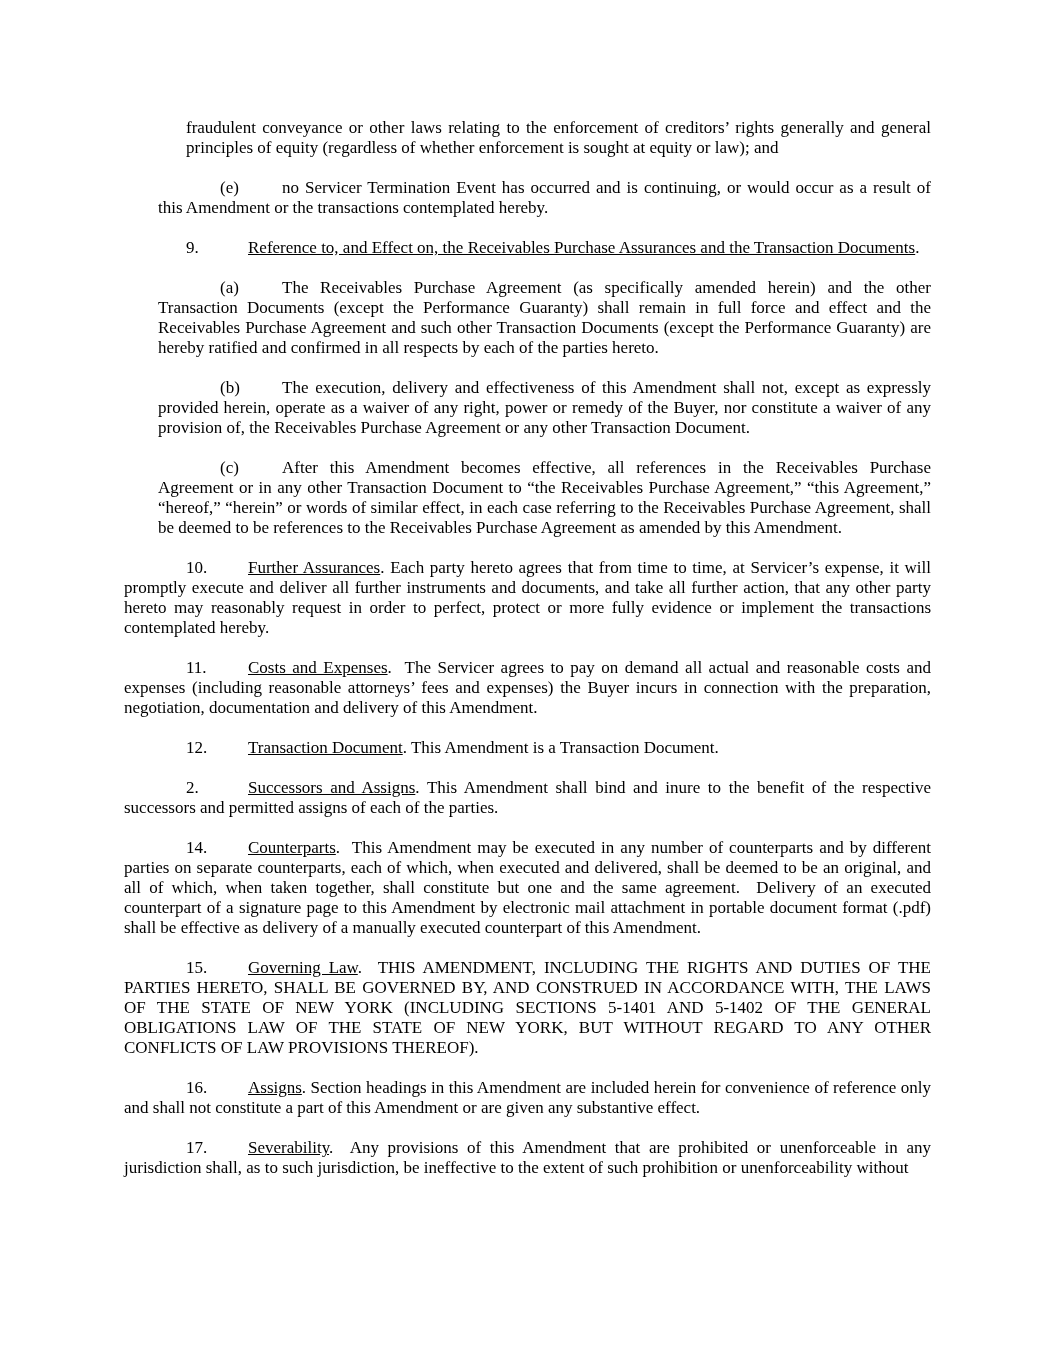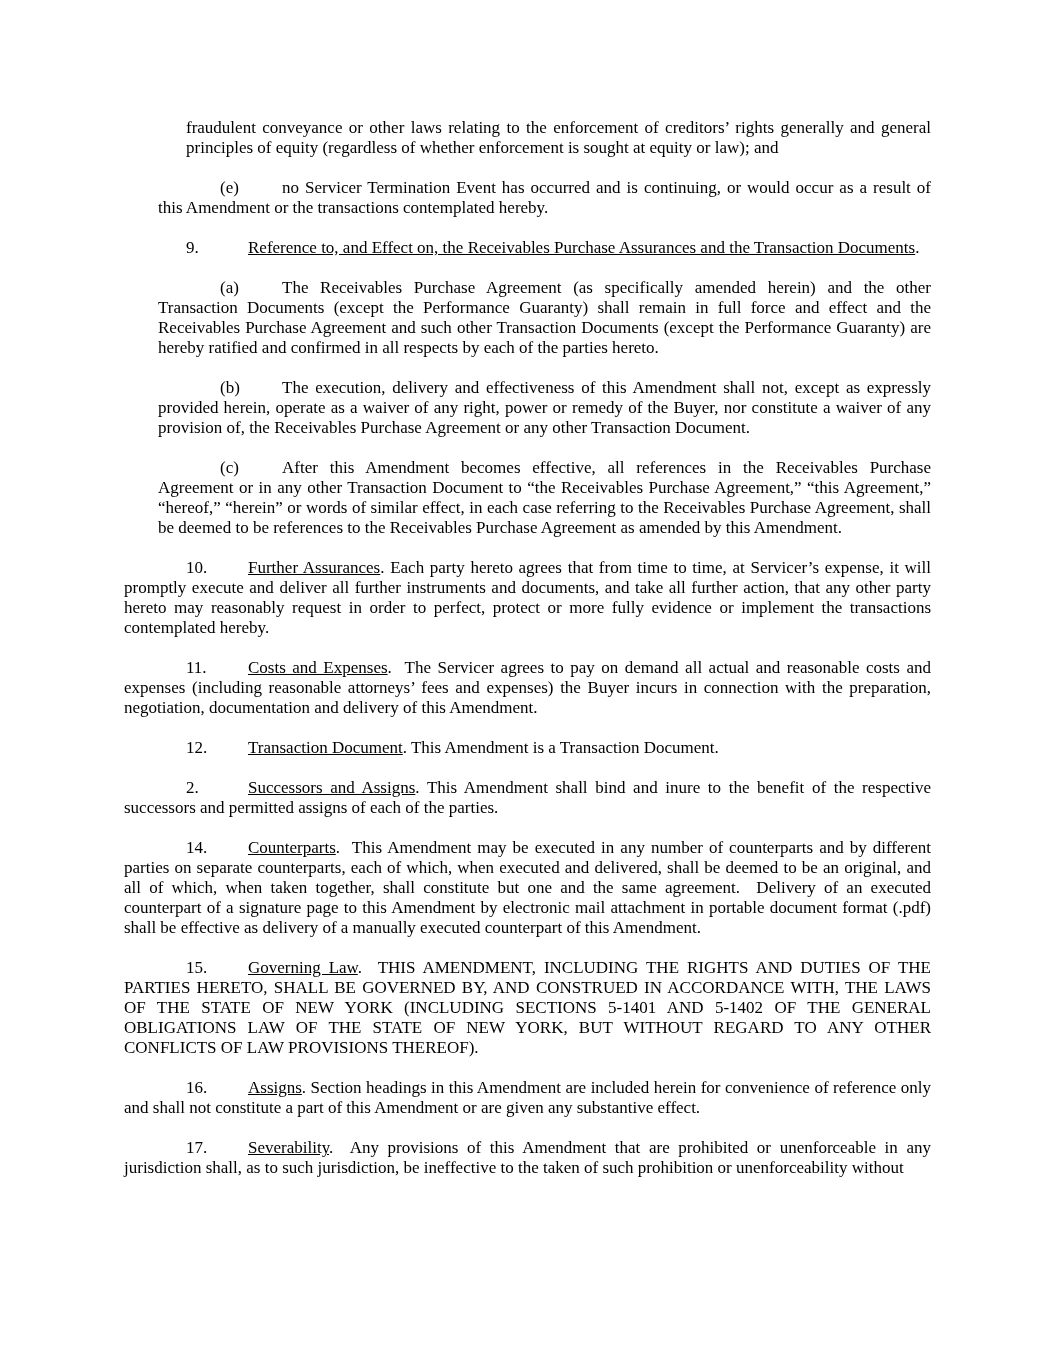--- a/index.html
+++ b/index.html
@@ -68,19 +68,19 @@
       <p class="sub"><span class="label">(a)</span><span>The Receivables Purchase Agreement (as specifically amended herein) and the other Transaction Documents (except the Performance Guaranty) shall remain in full force and effect and the Receivables Purchase Agreement and such other Transaction Documents (except the Performance Guaranty) are hereby ratified and confirmed in all respects by each of the parties hereto.</span></p>
       <p class="sub"><span class="label">(b)</span><span>The execution, delivery and effectiveness of this Amendment shall not, except as expressly provided herein, operate as a waiver of any right, power or remedy of the Buyer, nor constitute a waiver of any provision of, the Receivables Purchase Agreement or any other Transaction Document.</span></p>
       <p class="sub"><span class="label">(c)</span><span>After this Amendment becomes effective, all references in the Receivables Purchase Agreement or in any other Transaction Document to “the Receivables Purchase Agreement,” “this Agreement,” “hereof,” “herein” or words of similar effect, in each case referring to the Receivables Purchase Agreement, shall be deemed to be references to the Receivables Purchase Agreement as amended by this Amendment.</span></p>
       <p class="section"><span class="num">10.</span><span class="heading">Further Assurances</span>. <span>Each party hereto agrees that from time to time, at Servicer’s expense, it will promptly execute and deliver all further instruments and documents, and take all further action, that any other party hereto may reasonably request in order to perfect, protect or more fully evidence or implement the transactions contemplated hereby.</span></p>
       <p class="section"><span class="num">11.</span><span class="heading">Costs and Expenses</span>.&nbsp; <span>The Servicer agrees to pay on demand all actual and reasonable costs and expenses (including reasonable attorneys’ fees and expenses) the Buyer incurs in connection with the preparation, negotiation, documentation and delivery of this Amendment.</span></p>
       <p class="section"><span class="num">12.</span><span class="heading">Transaction Document</span>. <span>This Amendment is a Transaction Document.</span></p>
       <p class="section"><span class="num">2.</span><span class="heading">Successors and Assigns</span>. <span>This Amendment shall bind and inure to the benefit of the respective successors and permitted assigns of each of the parties.</span></p>
       <p class="section"><span class="num">14.</span><span class="heading">Counterparts</span>.&nbsp; <span>This Amendment may be executed in any number of counterparts and by different parties on separate counterparts, each of which, when executed and delivered, shall be deemed to be an original, and all of which, when taken together, shall constitute but one and the same agreement.&nbsp; Delivery of an executed counterpart of a signature page to this Amendment by electronic mail attachment in portable document format (.pdf) shall be effective as delivery of a manually executed counterpart of this Amendment.</span></p>
       <p class="section"><span class="num">15.</span><span class="heading">Governing Law</span>.&nbsp; <span>THIS AMENDMENT, INCLUDING THE RIGHTS AND DUTIES OF THE PARTIES HERETO, SHALL BE GOVERNED BY, AND CONSTRUED IN ACCORDANCE WITH, THE LAWS OF THE STATE OF NEW YORK (INCLUDING SECTIONS 5-1401 AND 5-1402 OF THE GENERAL OBLIGATIONS LAW OF THE STATE OF NEW YORK, BUT WITHOUT REGARD TO ANY OTHER CONFLICTS OF LAW PROVISIONS THEREOF).</span></p>
       <p class="section"><span class="num">16.</span><span class="heading">Assigns</span>. <span>Section headings in this Amendment are included herein for convenience of reference only and shall not constitute a part of this Amendment or are given any substantive effect.</span></p>
-      <p class="section"><span class="num">17.</span><span class="heading">Severability</span>.&nbsp; <span>Any provisions of this Amendment that are prohibited or unenforceable in any jurisdiction shall, as to such jurisdiction, be ineffective to the taken of such prohibition or unenforceability without</span></p>
+      <p class="section"><span class="num">17.</span><span class="heading">Severability</span>.&nbsp; <span>Any provisions of this Amendment that are prohibited or unenforceable in any jurisdiction shall, as to such jurisdiction, be ineffective to the extent of such prohibition or unenforceability without</span></p>
     </div>
 
   <div class="footer-ref">Amendment No. 4 (MUFG/Hanes)</div>
 
   <div class="footer-error">Error! No document variable supplied.</div>
 </div>
 
 </body></html>

